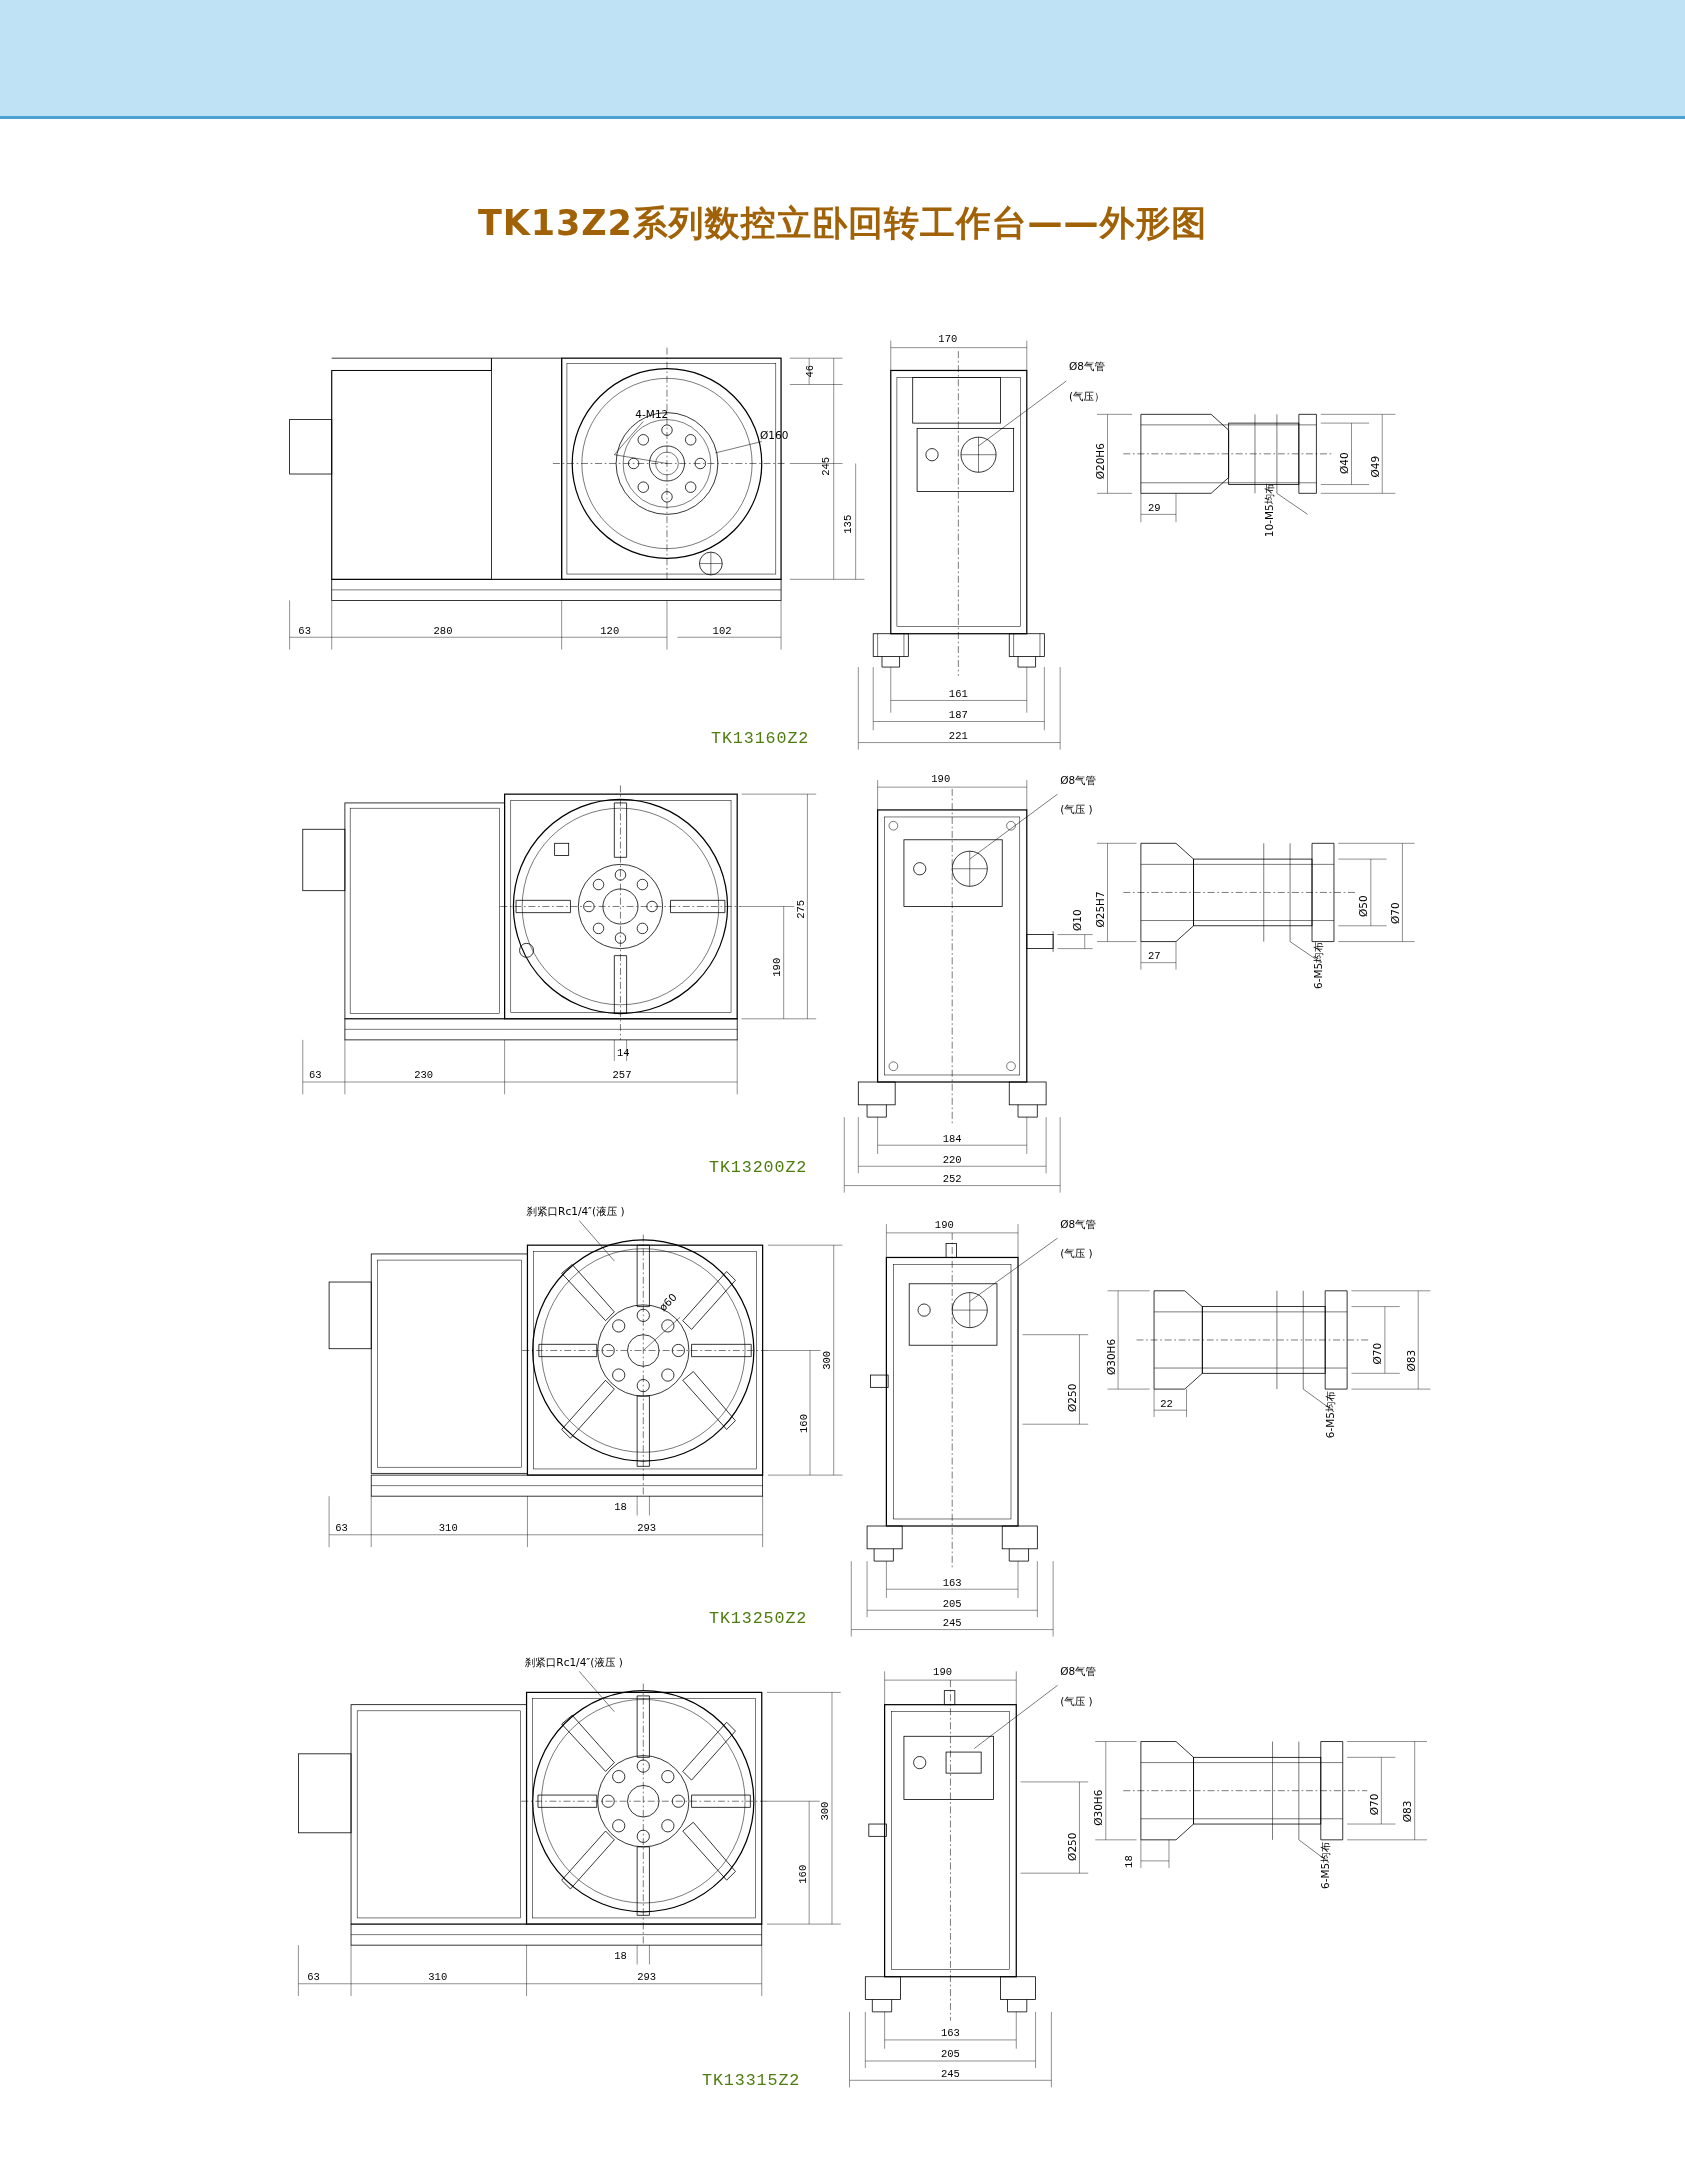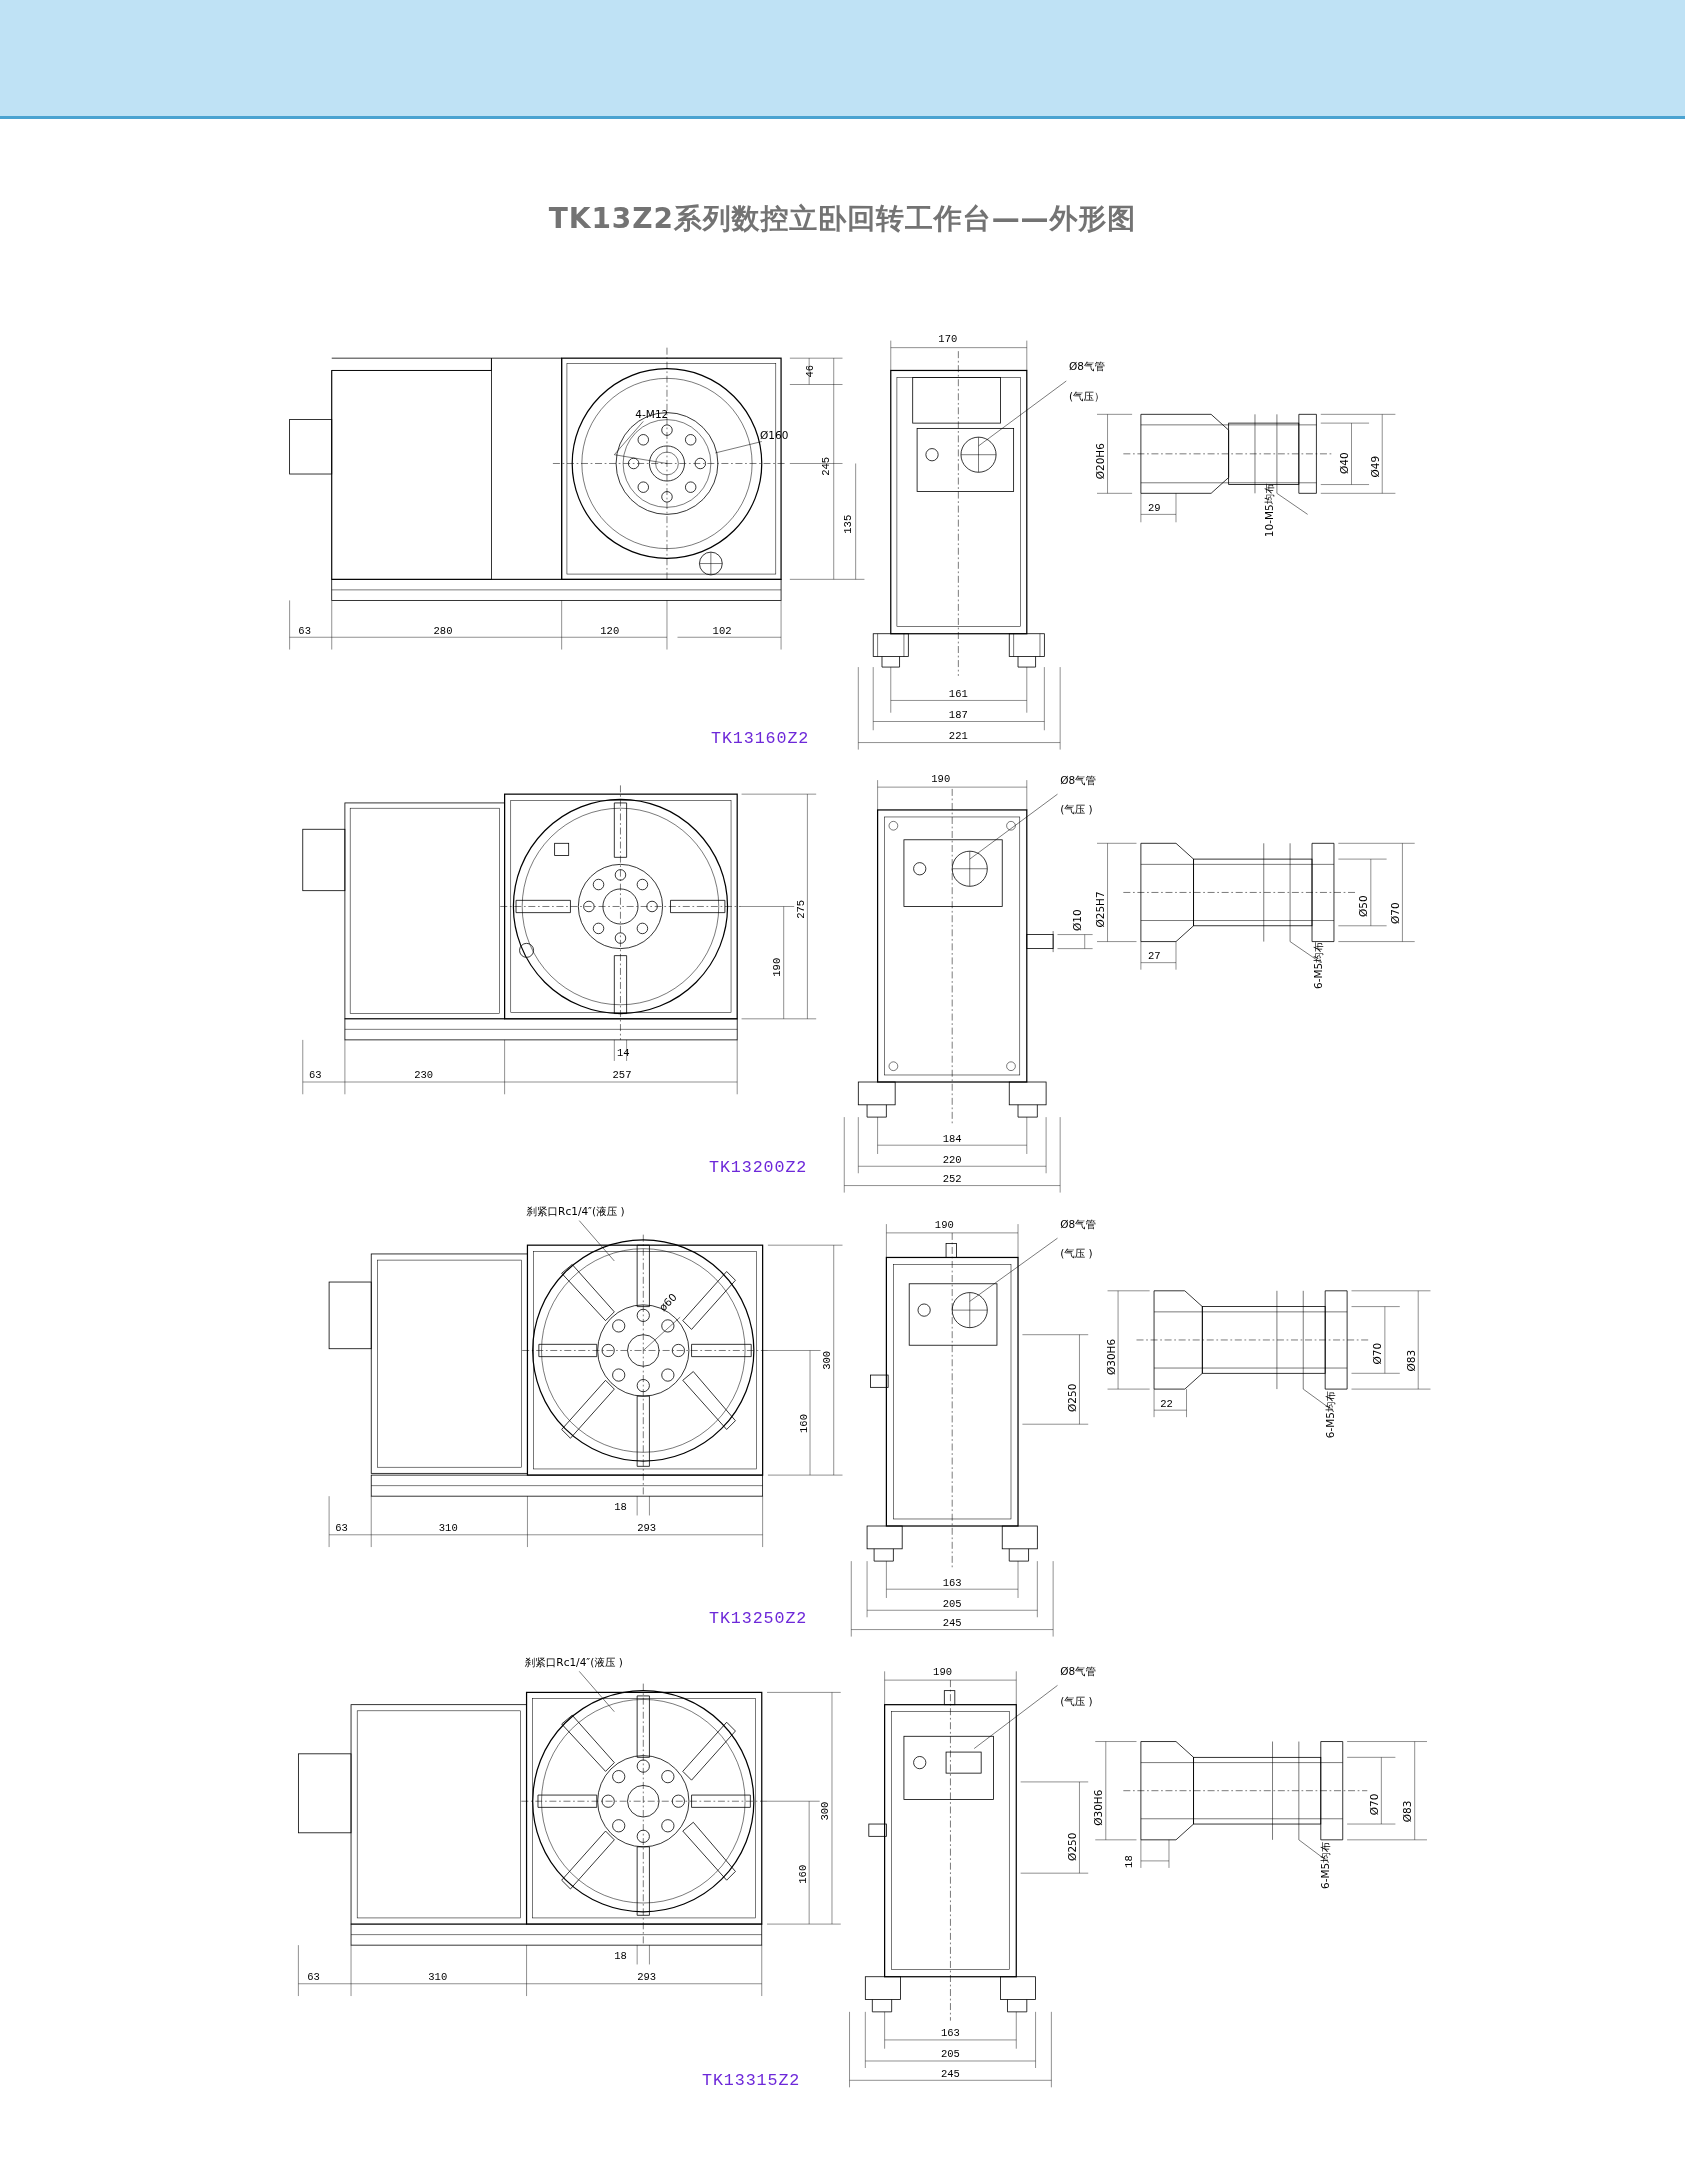--- a/index.html
+++ b/index.html
@@ -33,32 +33,32 @@
     left: 0; top: 116px;
     width: 1685px;
     height: 2.6px;
     background: #4aa3d1;
   }
   .title {
     position: absolute;
     left: 0; top: 200px;
     width: 1685px;
     text-align: center;
-    font-size: 28px;
+    font-size: 35px;
     font-weight: bold;
     letter-spacing: 0.9px;
-    color: #737373;
+    color: #a16207;
     font-family: "DejaVu Sans", "Liberation Sans", sans-serif;
   }
   .block-caption {
     position: absolute;
     font-family: "Liberation Mono", "DejaVu Sans Mono", monospace;
     font-size: 16.7px;
     letter-spacing: 0.9px;
-    color: #6d28d9;
+    color: #4d7c0f;
   }
   svg { display: block; }
   .dl { stroke: #000; fill: none; stroke-width: 0.9; }
   .dl2 { stroke: #000; fill: none; stroke-width: 1.4; }
   .thin { stroke: #000; fill: none; stroke-width: 0.6; }
   .dash { stroke: #000; fill: none; stroke-width: 0.6; stroke-dasharray: 8 3 2 3; }
   .dim { stroke: #000; fill: none; stroke-width: 0.5; }
   text.n {
     font-family: "Liberation Mono", "DejaVu Sans Mono", monospace;
     font-size: 12px;

